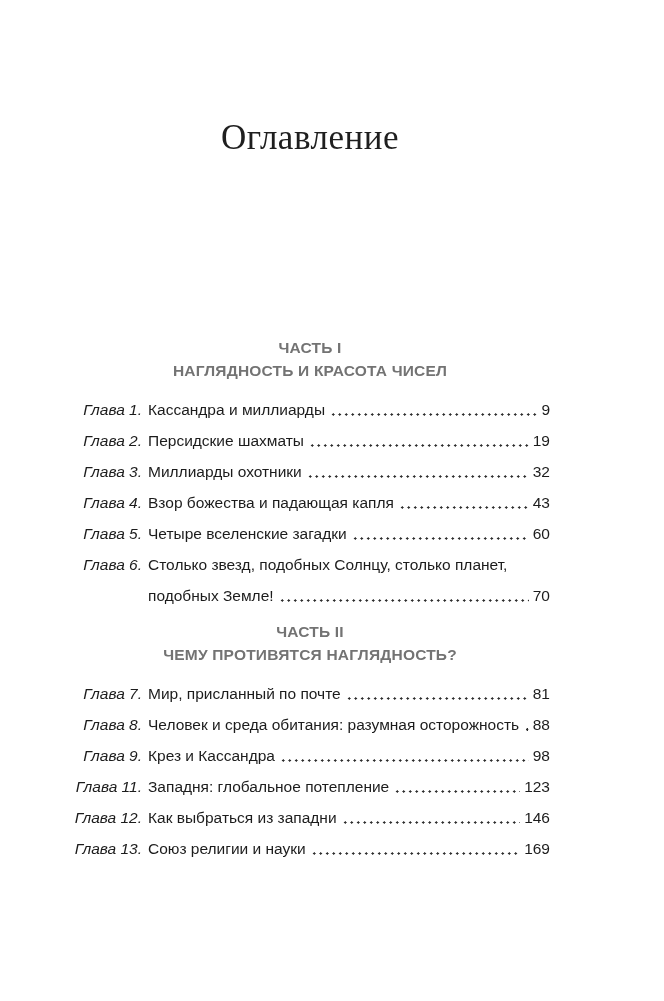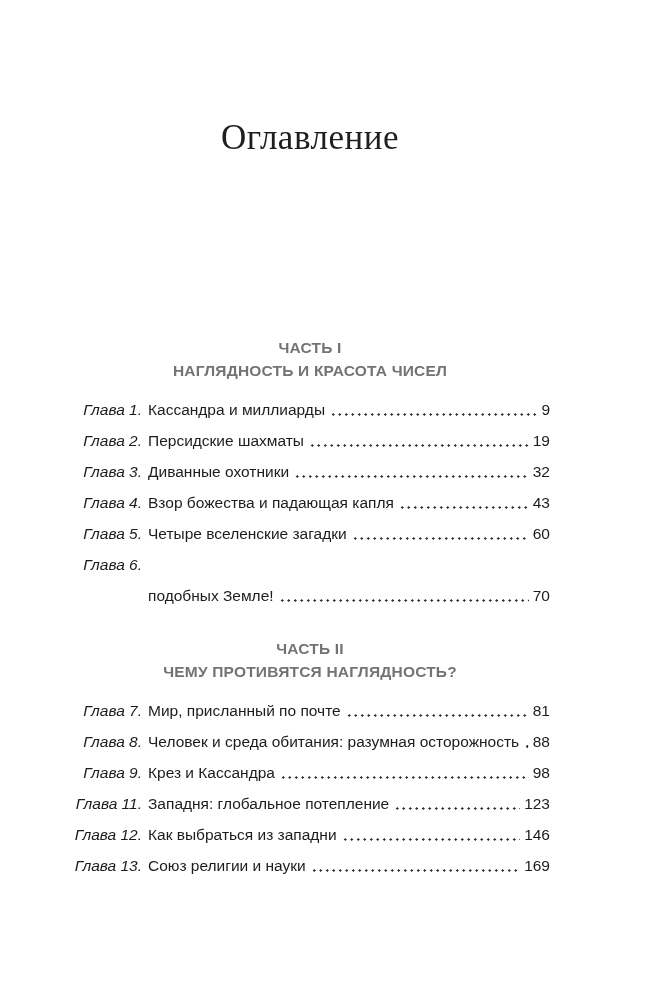--- a/index.html
+++ b/index.html
@@ -20,21 +20,21 @@
   }
   .page-title {
     font-family: "Liberation Serif", serif;
     font-weight: 400;
     font-size: 35px;
     line-height: 44px;
     text-align: center;
     color: #1f1f1f;
     letter-spacing: 0.5px;
   }
-  .part { margin-top: 32px; }
+  .part { margin-top: 15px; }
   .part.first { margin-top: 176px; }
   .part-heading {
     text-align: center;
     font-weight: 700;
     font-size: 15.5px;
     line-height: 23px;
     letter-spacing: 0.2px;
     color: #737373;
     margin-bottom: 6px;
   }
@@ -96,39 +96,40 @@
         <span class="toc-page">9</span>
       </div>
       <div class="toc-row">
         <span class="toc-label">Глава 2.</span>
         <span class="toc-title">Персидские шахматы</span>
         <span class="toc-leader"></span>
         <span class="toc-page">19</span>
       </div>
       <div class="toc-row">
         <span class="toc-label">Глава 3.</span>
-        <span class="toc-title">Диванные охотники</span>
+        <span class="toc-title">Миллиарды охотники</span>
         <span class="toc-leader"></span>
         <span class="toc-page">32</span>
       </div>
       <div class="toc-row">
         <span class="toc-label">Глава 4.</span>
         <span class="toc-title">Взор божества и падающая капля</span>
         <span class="toc-leader"></span>
         <span class="toc-page">43</span>
       </div>
       <div class="toc-row">
         <span class="toc-label">Глава 5.</span>
         <span class="toc-title">Четыре вселенские загадки</span>
         <span class="toc-leader"></span>
         <span class="toc-page">60</span>
       </div>
 
       <div class="toc-row wrap-first">
         <span class="toc-label">Глава 6.</span>
+        <span class="toc-title">Столько звезд, подобных Солнцу, столько планет,</span>
       </div>
       <div class="toc-row wrap-second">
         <span class="toc-title">подобных Земле!</span>
         <span class="toc-leader"></span>
         <span class="toc-page">70</span>
       </div>
     </div>
 
     <div class="part">
       <div class="part-heading">

